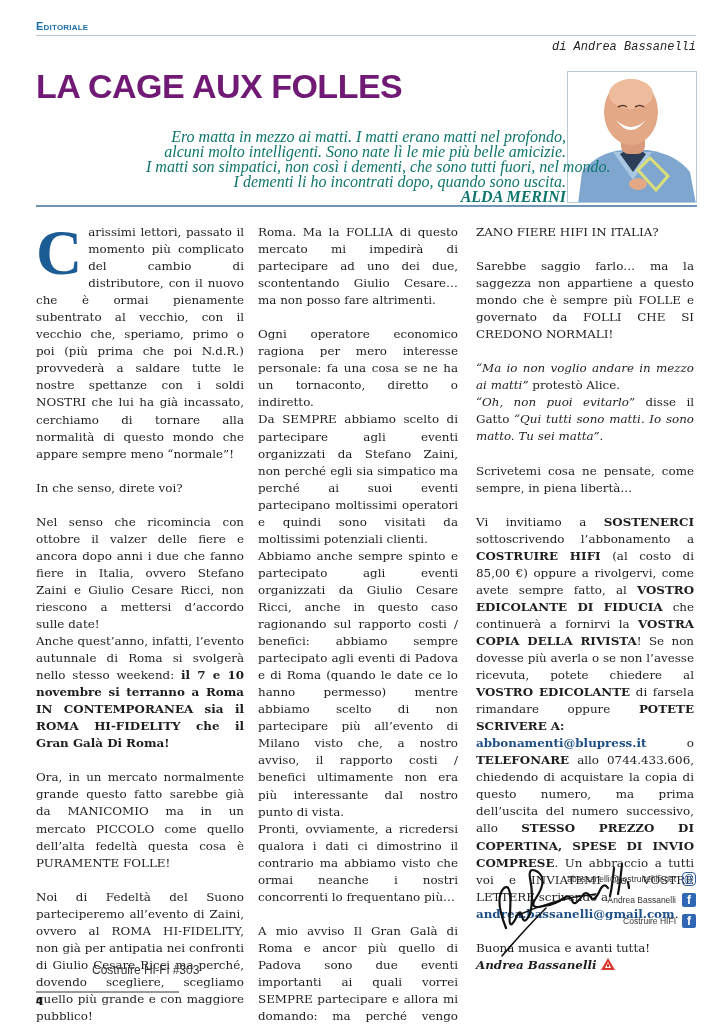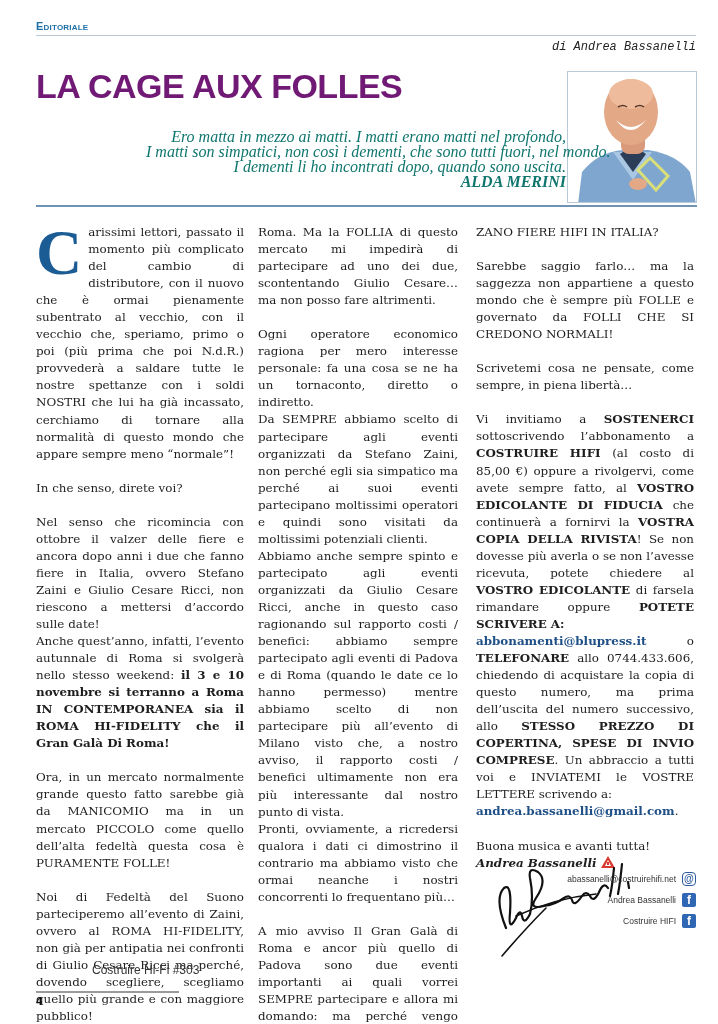--- a/index.html
+++ b/index.html
@@ -53,50 +53,55 @@
     <path d="M48 48 Q63 62 78 48 Q70 58 63 58 Q55 58 48 48 Z" fill="#ffffff"></path>
     <path d="M50 35 Q55 32 59 35" stroke="#5a3a2a" stroke-width="1.5" fill="none"></path>
     <path d="M67 35 Q72 32 76 35" stroke="#5a3a2a" stroke-width="1.5" fill="none"></path>
     <path d="M70 98 L88 118 L100 104 L82 86 Z" fill="none" stroke="#d9e07a" stroke-width="3"></path>
     <ellipse cx="70" cy="112" rx="9" ry="6" fill="#e3a886"></ellipse>
   </svg>
 </div>
 
 <div class="quote">
   <span style="display:block">Ero matta in mezzo ai matti. I matti erano matti nel profondo,</span>
+  <span style="display:block">alcuni molto intelligenti. Sono nate lì le mie più belle amicizie.</span>
   <span style="display:block; white-space:nowrap">I matti son simpatici, non così i dementi, che sono tutti fuori, nel mondo.</span>
   <span style="display:block">I dementi li ho incontrati dopo, quando sono uscita.</span>
   <span class="author">ALDA MERINI</span>
 </div>
 
 <div class="mid-rule"></div>
 
 <div class="col col1">
   <p><span class="dropcap">C</span><span>arissimi lettori, passato il momento più complicato del cambio di distributore, con il nuovo che è ormai pienamente subentrato al vecchio, con il vecchio che, speriamo, primo o poi (più prima che poi N.d.R.) provvederà a saldare tutte le nostre spettanze con i soldi NOSTRI che lui ha già incassato, cerchiamo di tornare alla normalità di questo mondo che appare sempre meno “normale”!</span></p>
   <p class="gap">In che senso, direte voi?</p>
   <p class="gap">Nel senso che ricomincia con ottobre il valzer delle fiere e ancora dopo anni i due che fanno fiere in Italia, ovvero Stefano Zaini e Giulio Cesare Ricci, non riescono a mettersi d’accordo sulle date!</p>
-  <p><span>Anche quest’anno, infatti, l’evento autunnale di Roma si svolgerà nello stesso weekend: </span><b>il 3 e 10 novembre si terranno a Roma IN CONTEMPORANEA sia il ROMA HI-FIDELITY che il Gran Galà Di Roma!</b></p>
+  <p><span>Anche quest’anno, infatti, l’evento autunnale di Roma si svolgerà nello stesso weekend: </span><b>il 7 e 10 novembre si terranno a Roma IN CONTEMPORANEA sia il ROMA HI-FIDELITY che il Gran Galà Di Roma!</b></p>
   <p class="gap">Ora, in un mercato normalmente grande questo fatto sarebbe già da MANICOMIO ma in un mercato PICCOLO come quello dell’alta fedeltà questa cosa è PURAMENTE FOLLE!</p>
   <p class="gap">Noi di Fedeltà del Suono parteciperemo all’evento di Zaini, ovvero al ROMA HI-FIDELITY, non già per antipatia nei confronti di Giulio Cesare Ricci ma perché, dovendo scegliere, scegliamo quello più grande e con maggiore pubblico!</p>
 
 </div>
 
 <div class="col col2">
   <p>Roma. Ma la FOLLIA di questo mercato mi impedirà di partecipare ad uno dei due, scontentando Giulio Cesare… ma non posso fare altrimenti.</p>
   <p class="gap">Ogni operatore economico ragiona per mero interesse personale: fa una cosa se ne ha un tornaconto, diretto o indiretto.</p>
   <p>Da SEMPRE abbiamo scelto di partecipare agli eventi organizzati da Stefano Zaini, non perché egli sia simpatico ma perché ai suoi eventi partecipano moltissimi operatori e quindi sono visitati da moltissimi potenziali clienti.</p>
   <p>Abbiamo anche sempre spinto e partecipato agli eventi organizzati da Giulio Cesare Ricci, anche in questo caso ragionando sul rapporto costi / benefici: abbiamo sempre partecipato agli eventi di Padova e di Roma (quando le date ce lo hanno permesso) mentre abbiamo scelto di non partecipare più all’evento di Milano visto che, a nostro avviso, il rapporto costi / benefici ultimamente non era più interessante dal nostro punto di vista.</p>
   <p>Pronti, ovviamente, a ricredersi qualora i dati ci dimostrino il contrario ma abbiamo visto che ormai neanche i nostri concorrenti lo frequentano più…</p>
   <p class="gap">A mio avviso Il Gran Galà di Roma e ancor più quello di Padova sono due eventi importanti ai quali vorrei SEMPRE partecipare e allora mi domando: ma perché vengo messo per l’ennesima volta di fronte al bivio di dover SCEGLIERE se partecipare all’una o all’altra?</p>
 
 </div>
 
 <div class="col col3">
   <p>ZANO FIERE HIFI IN ITALIA?</p>
   <p class="gap">Sarebbe saggio farlo… ma la saggezza non appartiene a questo mondo che è sempre più FOLLE e governato da FOLLI CHE SI CREDONO NORMALI!</p>
+  <p class="gap">
+    <span class="it">“Ma io non voglio andare in mezzo ai matti”</span><span> protestò Alice.</span><br>
+    <span class="it">“Oh, non puoi evitarlo”</span><span> disse il Gatto </span><span class="it">“Qui tutti sono matti. Io sono matto. Tu sei matta”.</span>
+  </p>
   <p class="gap">Scrivetemi cosa ne pensate, come sempre, in piena libertà…</p>
   <p class="gap">
     <span>Vi invitiamo a </span><b>SOSTENERCI</b><span> sottoscrivendo l’abbonamento a </span><b>COSTRUIRE HIFI</b><span> (al costo di 85,00 €) oppure a rivolgervi, come avete sempre fatto, al </span><b>VOSTRO EDICOLANTE DI FIDUCIA</b><span> che continuerà a fornirvi la </span><b>VOSTRA COPIA DELLA RIVISTA</b><span>! Se non dovesse più averla o se non l’avesse ricevuta, potete chiedere al </span><b>VOSTRO EDICOLANTE</b><span> di farsela rimandare oppure </span><b>POTETE SCRIVERE A:</b><br>
     <a class="link">abbonamenti@blupress.it</a><span> o </span><b>TELEFONARE</b><span> allo 0744.433.606, chiedendo di acquistare la copia di questo numero, ma prima dell’uscita del numero successivo, allo </span><b>STESSO PREZZO DI COPERTINA, SPESE DI INVIO COMPRESE</b><span>. Un abbraccio a tutti voi e INVIATEMI le VOSTRE LETTERE scrivendo a:</span><br>
     <a class="link">andrea.bassanelli@gmail.com</a><span>.</span>
   </p>
   <p class="gap">Buona musica e avanti tutta!</p>
   <p><span class="sig-name">Andrea Bassanelli</span><svg class="warn-icon" viewBox="0 0 14 12">
         <path d="M7 0 L14 12 L0 12 Z" fill="#d9382e"></path>
         <path d="M7 4 L10 10 L4 10 Z" fill="#ffffff"></path>

